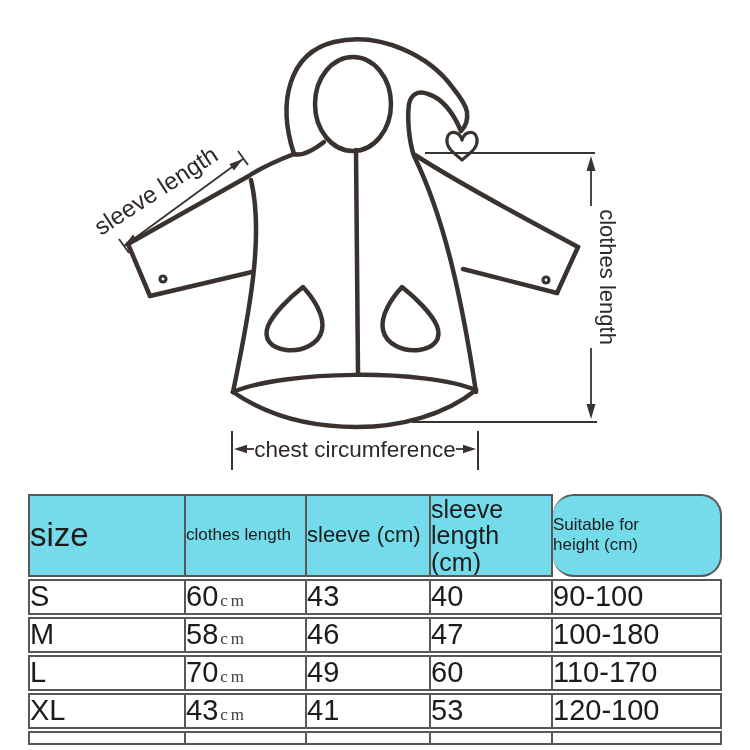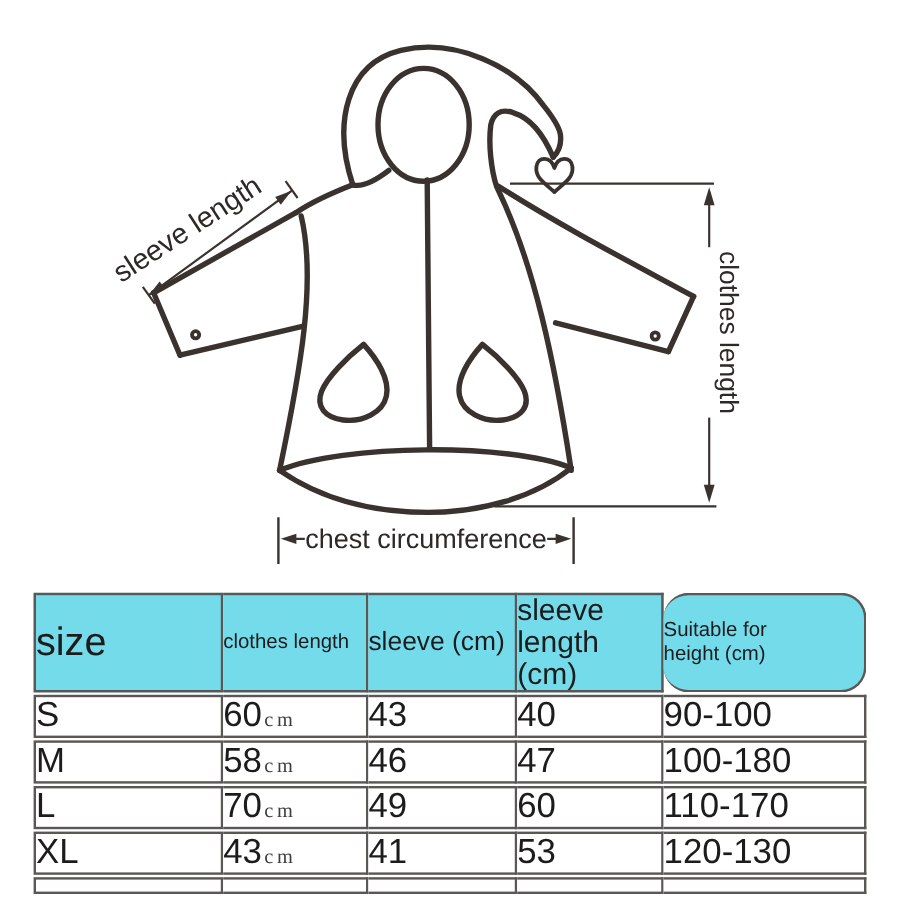--- a/index.html
+++ b/index.html
@@ -134,21 +134,21 @@
         <td><span>70</span><span class="unit">cm</span></td>
         <td>49</td>
         <td>60</td>
         <td>110-170</td>
       </tr>
       <tr>
         <td class="c-size">XL</td>
         <td><span>43</span><span class="unit">cm</span></td>
         <td>41</td>
         <td>53</td>
-        <td>120-130</td>
+        <td>120-100</td>
       </tr>
       <tr class="partial-row">
         <td></td>
           <td></td>
           <td></td>
           <td></td>
           <td></td>
       </tr>
     </tbody>
   </table>

